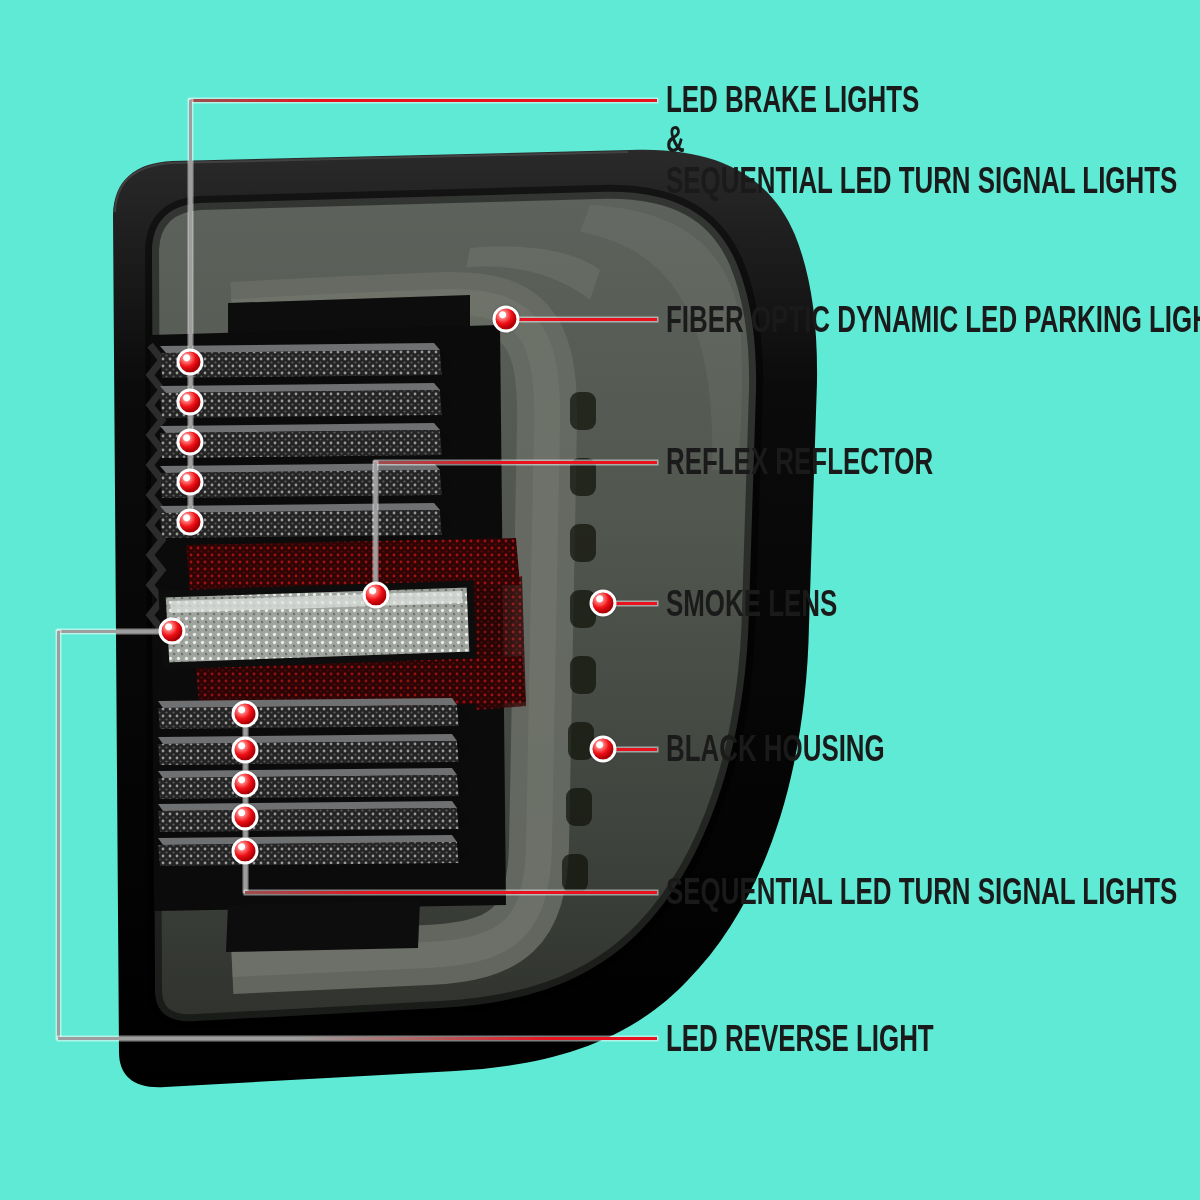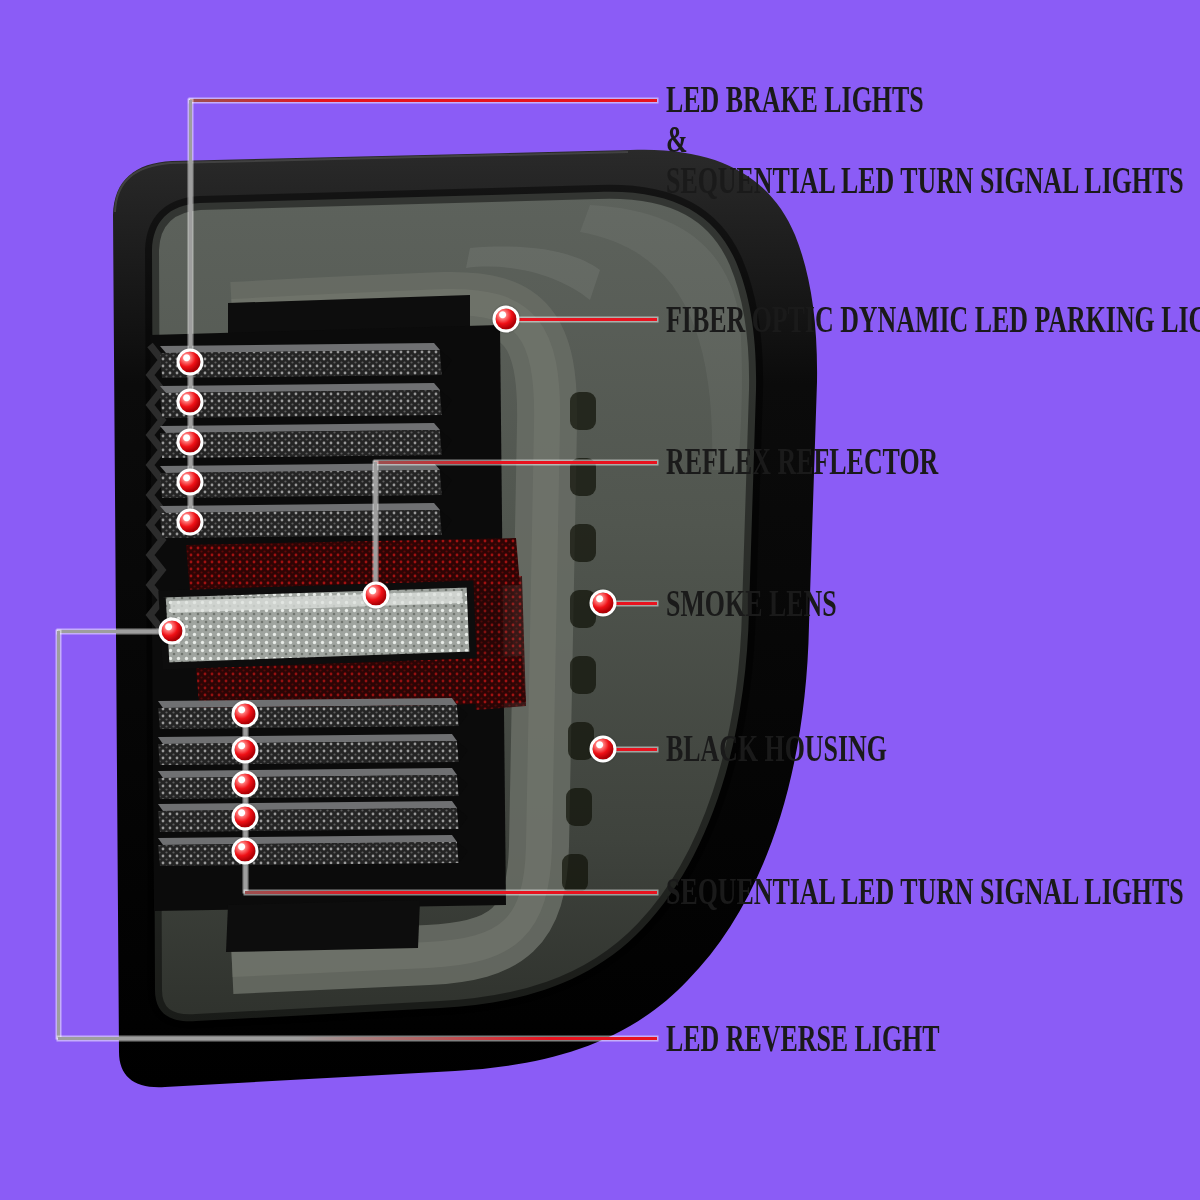--- a/index.html
+++ b/index.html
@@ -1,18 +1,18 @@
 <!DOCTYPE html>
 <html><head>
 <meta charset="utf-8">
 <style>
   html,body{margin:0;padding:0;background:#fff;}
   .stage{
-    position:relative;width:1200px;height:1200px;background:#8b5cf6;
-    overflow:hidden;font-family:Liberation Serif, serif;
+    position:relative;width:1200px;height:1200px;background:#5eead4;
+    overflow:hidden;font-family:Liberation Sans, sans-serif;
   }
   .art{position:absolute;left:0;top:0;width:1200px;height:1200px;}
   
   .callout-label{
     position:absolute;
     font-size:37px;font-weight:700;line-height:40.5px;color:#1a1a1a;
     white-space:nowrap;letter-spacing:0px;
     transform:scaleX(0.70);transform-origin:left top;
   }
   .callout-label span{display:block;}

